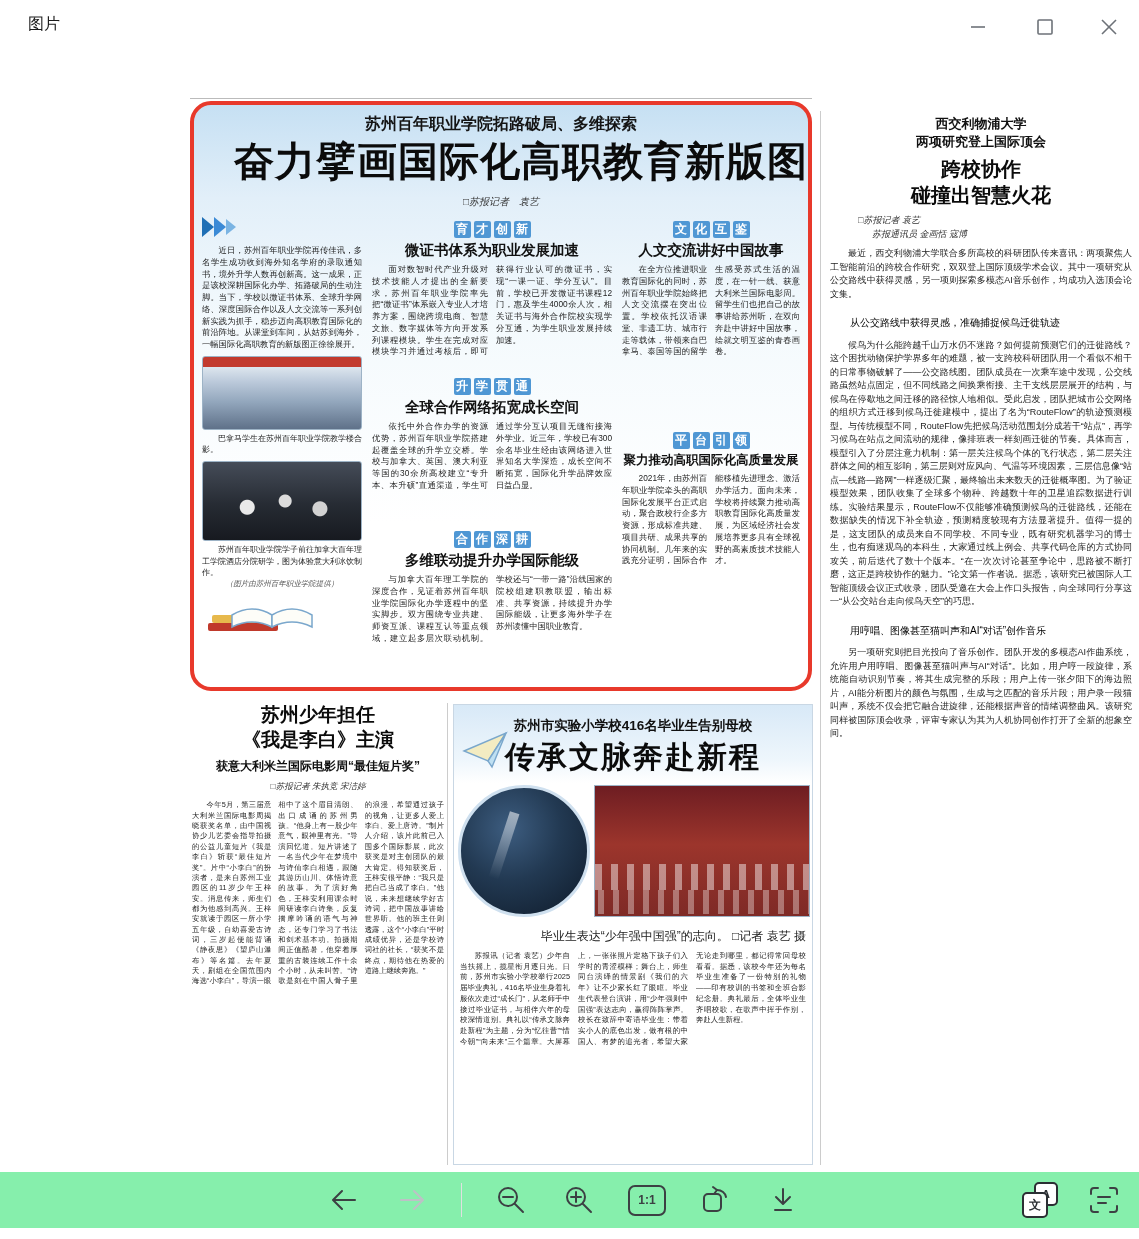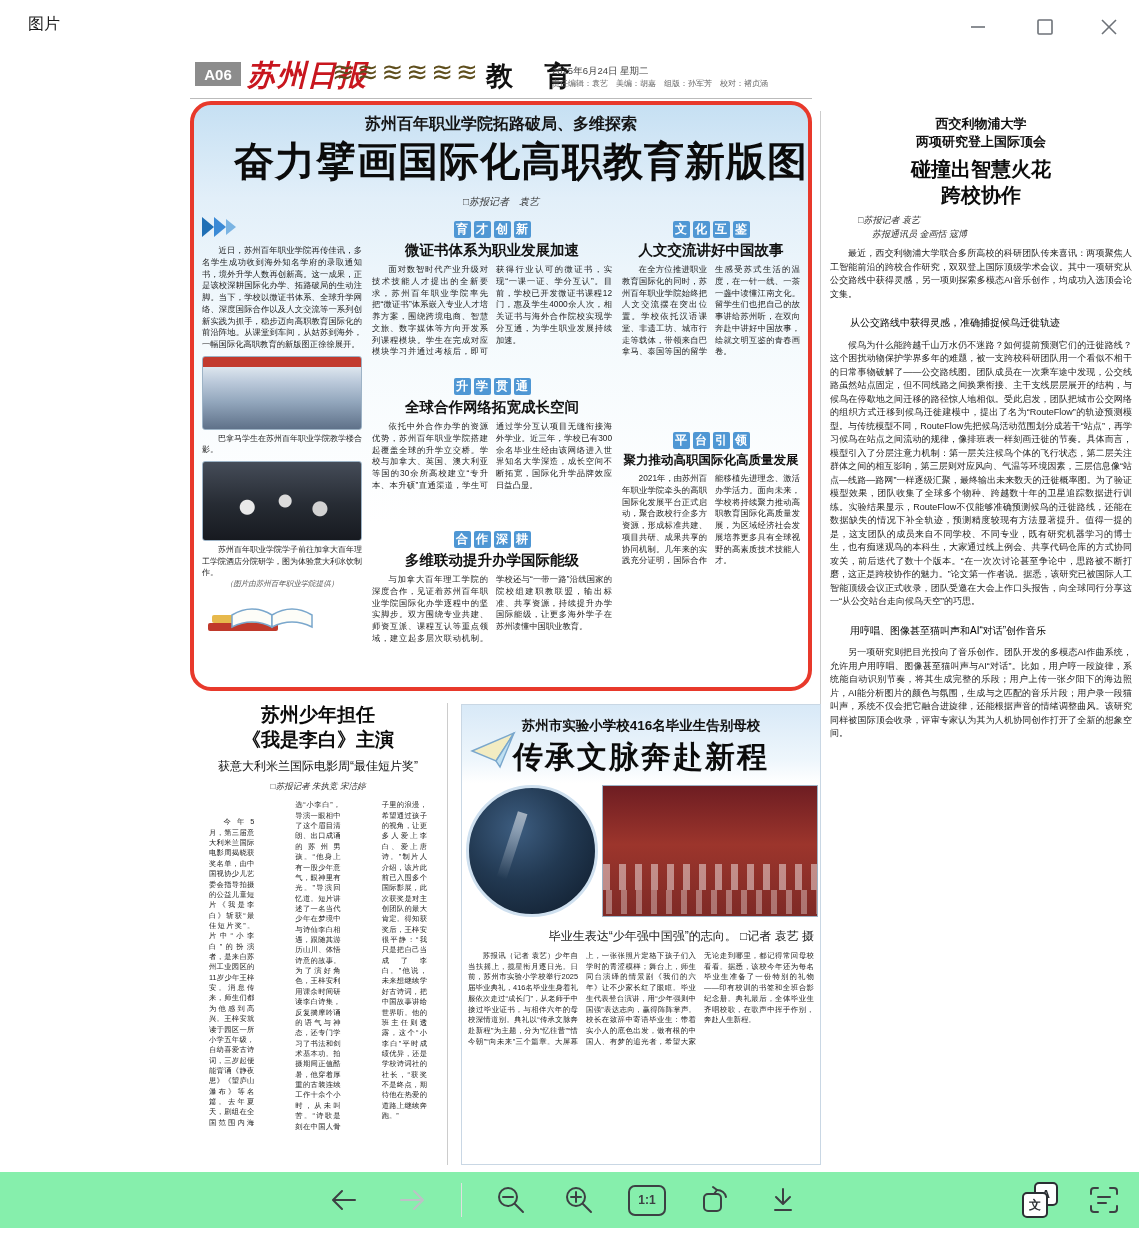--- a/index.html
+++ b/index.html
@@ -59,27 +59,27 @@
   .sb-kicker{text-align:center;font-size:13px;font-weight:600;color:#111;line-height:1.35;margin-top:4px;}
   .sb-headline{text-align:center;font-size:20px;font-weight:900;color:#0b0b0b;line-height:1.3;margin-top:6px;}
   .sb-byline{font-size:9px;color:#333;font-style:italic;margin-top:6px;padding-left:28px;line-height:1.5;}
   .sb-byline .l2{padding-left:14px;}
   .sb-body{font-size:9px;line-height:1.5;color:#1d1d1d;text-align:justify;margin-top:6px;}
   .sb-body p{margin:0;text-indent:2em;}
   .sb-sub{font-size:10px;font-weight:400;color:#000;margin:15px 0 8px 0;line-height:1.45;text-indent:2em;}
   
   .bl{position:absolute;left:2px;top:648px;width:252px;height:462px;overflow:hidden;}
   .bl-headline{text-align:center;font-size:19px;font-weight:900;color:#0b0b0b;line-height:1.3;}
-  .bl-sub{text-align:center;font-size:12px;font-weight:400;color:#111;margin-top:6px;}
+  .bl-sub{text-align:center;font-size:12px;font-weight:700;color:#111;margin-top:6px;}
   .bl-byline{text-align:center;font-size:8.5px;color:#333;font-style:italic;margin-top:6px;}
   .bl-body{margin-top:7px;column-count:3;column-gap:7px;font-size:7.3px;line-height:1.42;color:#1d1d1d;text-align:justify;height:366px;overflow:hidden;}
-  .bl-body p{margin:17px;text-indent:2em;}
+  .bl-body p{margin:0;text-indent:2em;}
   .vline2{position:absolute;left:257px;top:648px;width:1px;height:462px;background:#ccc;}
   
-  .bc{position:absolute;left:263px;top:649px;width:360px;height:461px;border:1px solid #c9d7e4;box-sizing:border-box;overflow:hidden;background:#fff;margin-left:8px;}
+  .bc{position:absolute;left:263px;top:649px;width:360px;height:461px;border:1px solid #c9d7e4;box-sizing:border-box;overflow:hidden;background:#fff;}
   .bc-header{position:relative;height:78px;background:linear-gradient(180deg,#d8e9f7 0%,#eef6fc 70%,#ffffff 100%);}
   .bc-kicker{position:absolute;left:0;top:12px;width:100%;text-align:center;font-size:13.5px;font-weight:700;color:#111;}
   .bc-headline{position:absolute;left:0;top:32px;width:100%;text-align:center;font-size:30px;font-weight:900;color:#0b0b0b;letter-spacing:2px;}
   .bc-photos{position:relative;height:140px;margin:2px 4px 0 4px;}
   .bc-circle{position:absolute;left:0;top:0;width:132px;height:132px;border-radius:50%;border:3px solid #cfe0ef;box-sizing:border-box;
     background:radial-gradient(circle at 38% 32%,#3d5d80 0%,#223952 45%,#0e1a29 100%);}
   .bc-circle::after{content:"";position:absolute;left:30%;top:18%;width:10px;height:55%;background:linear-gradient(180deg,rgba(255,255,255,.55),rgba(255,255,255,0));transform:rotate(18deg);}
   .bc-photo2{position:absolute;left:136px;top:0;width:216px;height:132px;border:1px solid #9db3c6;box-sizing:border-box;
     background:
     repeating-linear-gradient(90deg,rgba(255,255,255,.45) 0 7px,rgba(255,255,255,0) 7px 16px) 0 78px / 100% 26px no-repeat,
@@ -119,30 +119,20 @@
   </div>
   <div class="win-ctrl" style="left:1094px;">
     <svg width="24" height="24">
         <line x1="5" y1="5" x2="19" y2="19"></line>
         <line x1="19" y1="5" x2="5" y2="19"></line>
       </svg>
   </div>
 
   <div class="page">
 
-    <div class="mast">
-      <div class="mast-a06">A06</div>
-      <div class="mast-paper">苏州日报</div>
-      <div class="mast-waves">≋≋≋≋≋≋</div>
-      <div class="mast-section">教 育</div>
-      <div class="mast-date">
-        <div>2025年6月24日 星期二</div>
-        <div class="mast-staff">责任编辑：袁艺　美编：胡嘉　组版：孙军芳　校对：褚贞涵</div>
-      </div>
-    </div>
     <div class="mast-rule"></div>
 
     <div class="mainbox">
       <div class="mb-kicker">苏州百年职业学院拓路破局、多维探索</div>
       <div class="mb-headline">奋力擘画国际化高职教育新版图</div>
       <div class="mb-byline">□苏报记者　袁艺</div>
 
       <div class="mb-cols">
 
         <div class="col1">
@@ -193,43 +183,43 @@
                 <p>与加拿大百年理工学院的深度合作，见证着苏州百年职业学院国际化办学逐程中的坚实脚步。双方围绕专业共建、师资互派、课程互认等重点领域，建立起多层次联动机制。学校还与“一带一路”沿线国家的院校组建职教联盟，输出标准、共享资源，持续提升办学国际能级，让更多海外学子在苏州读懂中国职业教育。</p>
               </div>
           </div>
         </div>
 
         <div class="col3">
           <div class="sec">
             <div class="badge-row"><span class="badge-char">文</span><span class="badge-char">化</span><span class="badge-char">互</span><span class="badge-char">鉴</span></div>
             <div class="sec-title">人文交流讲好中国故事</div>
             <div class="sec-body body-xs s4">
-                <p>在全方位推进职业教育国际化的同时，苏州百年职业学院始终把人文交流摆在突出位置。学校依托汉语课堂、非遗工坊、城市行走等载体，带领来自巴拿马、泰国等国的留学生感受苏式生活的温度，在一针一线、一茶一盏中读懂江南文化。留学生们也把自己的故事讲给苏州听，在双向奔赴中讲好中国故事，绘就文明互鉴的青春画卷。</p>
+                <p>在全方位推进职业教育国际化的同时，苏州百年职业学院始终把人文交流摆在突出位置。学校依托汉语课堂、非遗工坊、城市行走等载体，带领来自巴拿马、泰国等国的留学生感受苏式生活的温度，在一针一线、获意大利米兰国际电影周。留学生们也把自己的故事讲给苏州听，在双向奔赴中讲好中国故事，绘就文明互鉴的青春画卷。</p>
               </div>
           </div>
           <div class="sec">
             <div class="badge-row"><span class="badge-char">平</span><span class="badge-char">台</span><span class="badge-char">引</span><span class="badge-char">领</span></div>
             <div class="sec-title narrow">聚力推动高职国际化高质量发展</div>
             <div class="sec-body body-xs s5">
                 <p>2021年，由苏州百年职业学院牵头的高职国际化发展平台正式启动，聚合政校行企多方资源，形成标准共建、项目共研、成果共享的协同机制。几年来的实践充分证明，国际合作能移植先进理念、激活办学活力。面向未来，学校将持续聚力推动高职教育国际化高质量发展，为区域经济社会发展培养更多具有全球视野的高素质技术技能人才。</p>
               </div>
           </div>
         </div>
       </div>
     </div>
 
     <div class="vline1"></div>
     <div class="sidebar">
       <div class="sb-kicker">
         <div>西交利物浦大学</div>
         <div>两项研究登上国际顶会</div>
       </div>
       <div class="sb-headline">
+        <div>跨校协作</div>
         <div>碰撞出智慧火花</div>
-        <div>跨校协作</div>
       </div>
       <div class="sb-byline">
         <div>□苏报记者 袁艺</div>
         <div class="l2">苏报通讯员 金画恬 寇博</div>
       </div>
       <div class="sb-body">
           <p>最近，西交利物浦大学联合多所高校的科研团队传来喜讯：两项聚焦人工智能前沿的跨校合作研究，双双登上国际顶级学术会议。其中一项研究从公交路线中获得灵感，另一项则探索多模态AI音乐创作，均成功入选顶会论文集。</p>
         </div>
       <div class="sb-sub">从公交路线中获得灵感，准确捕捉候鸟迁徙轨迹</div>
       <div class="sb-body">

